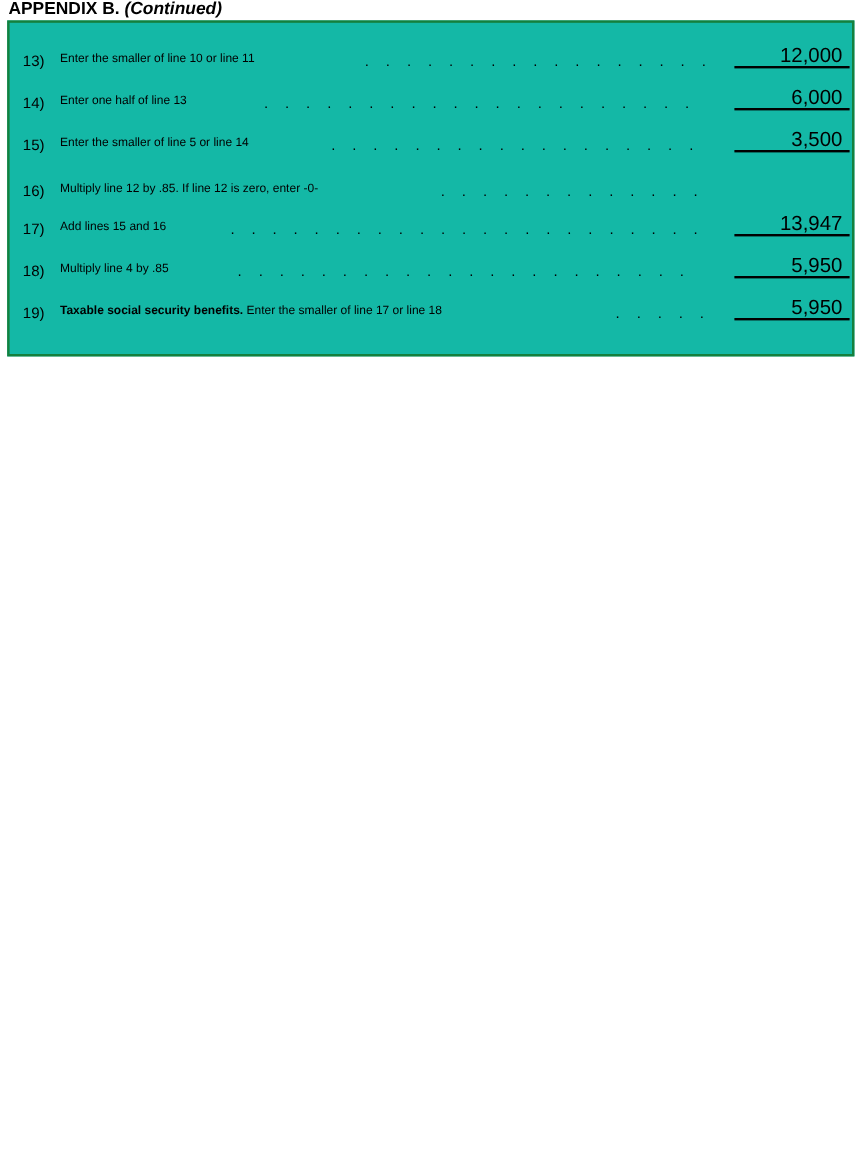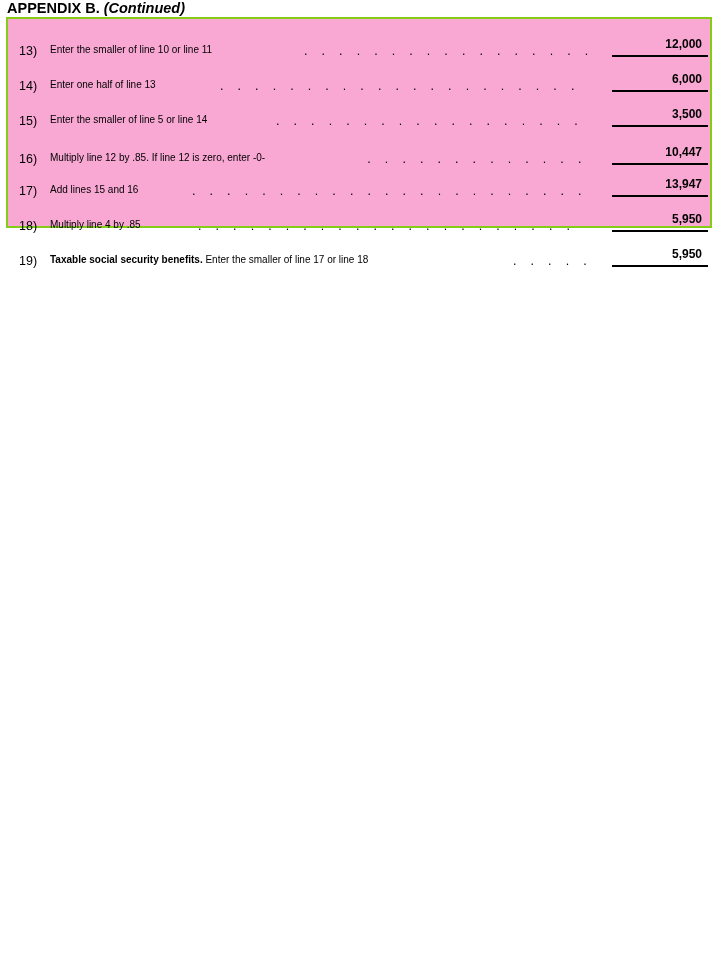--- a/index.html
+++ b/index.html
@@ -35,24 +35,24 @@
   }
   .header-title .cont {
     font-style: italic;
   }
 
   .worksheet-box {
     position: absolute;
     left: 6px;
     top: 17px;
     width: 706px;
-    height: 211px;
-    border: 2px solid #84cc16;
+    height: 280px;
+    border: 2px solid #15803d;
     box-sizing: border-box;
-    background: #f9a8d4;
+    background: #14b8a6;
   }
 
   .line-row {
     position: absolute;
     left: 0;
     width: 702px;
     height: 36px;
   }
 
   .line-num {
@@ -88,23 +88,22 @@
   .amount-wrap {
     position: absolute;
     width: 96px;
     top: 2px;
     height: 30px;
   }
   .amount-val {
     position: absolute;
     right: 6px;
     top: 0px;
-    font-size: 12px;
+    font-size: 17px;
     white-space: nowrap;
-    font-weight: bold;
   }
   .amount-rule {
     position: absolute;
     left: 0;
     right: 0;
     top: 18px;
     border-bottom: 2px solid #000000;
   }
 </style>
 </head>
@@ -143,24 +142,20 @@
       <span class="amount-wrap" style="left:604px;">
         <span class="amount-val">3,500</span>
         <span class="amount-rule"></span>
       </span>
     </div>
 
     <div class="line-row" style="top:124px;text-align:center;">
       <span class="line-num">16)</span>
       <span class="line-text">Multiply line 12 by .85. If line 12 is zero, enter -0-</span>
       <span class="leader" style="left:352px; width:234px;">. . . . . . . . . . . . .</span>
-      <span class="amount-wrap" style="left:604px;">
-        <span class="amount-val">10,447</span>
-        <span class="amount-rule"></span>
-      </span>
     </div>
 
     <div class="line-row" style="top:156px;">
       <span class="line-num">17)</span>
       <span class="line-text">Add lines 15 and 16</span>
       <span class="leader" style="left:184px; width:402px;">. . . . . . . . . . . . . . . . . . . . . . .</span>
       <span class="amount-wrap" style="left:604px;">
         <span class="amount-val">13,947</span>
         <span class="amount-rule"></span>
       </span>

